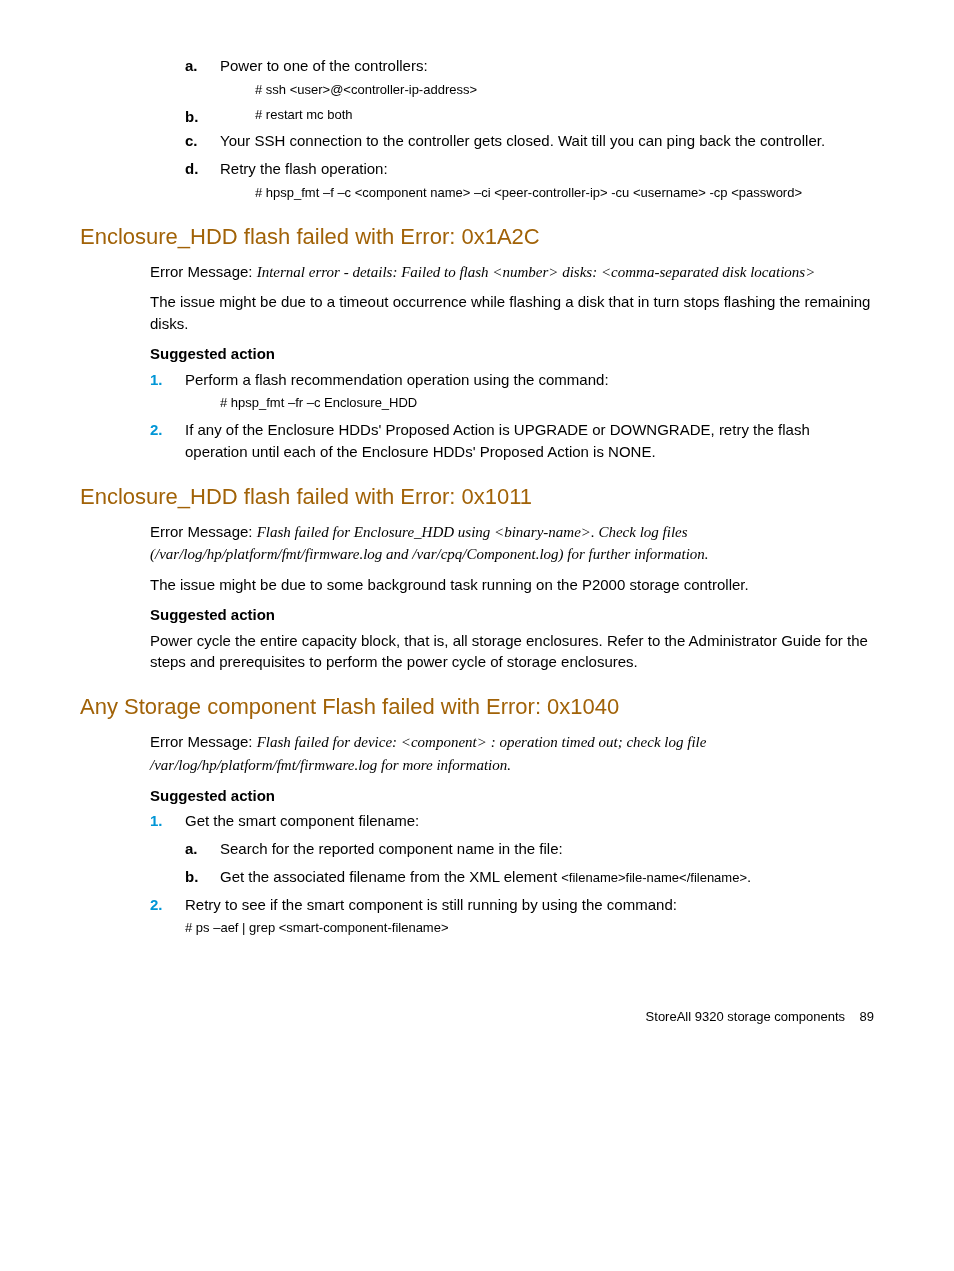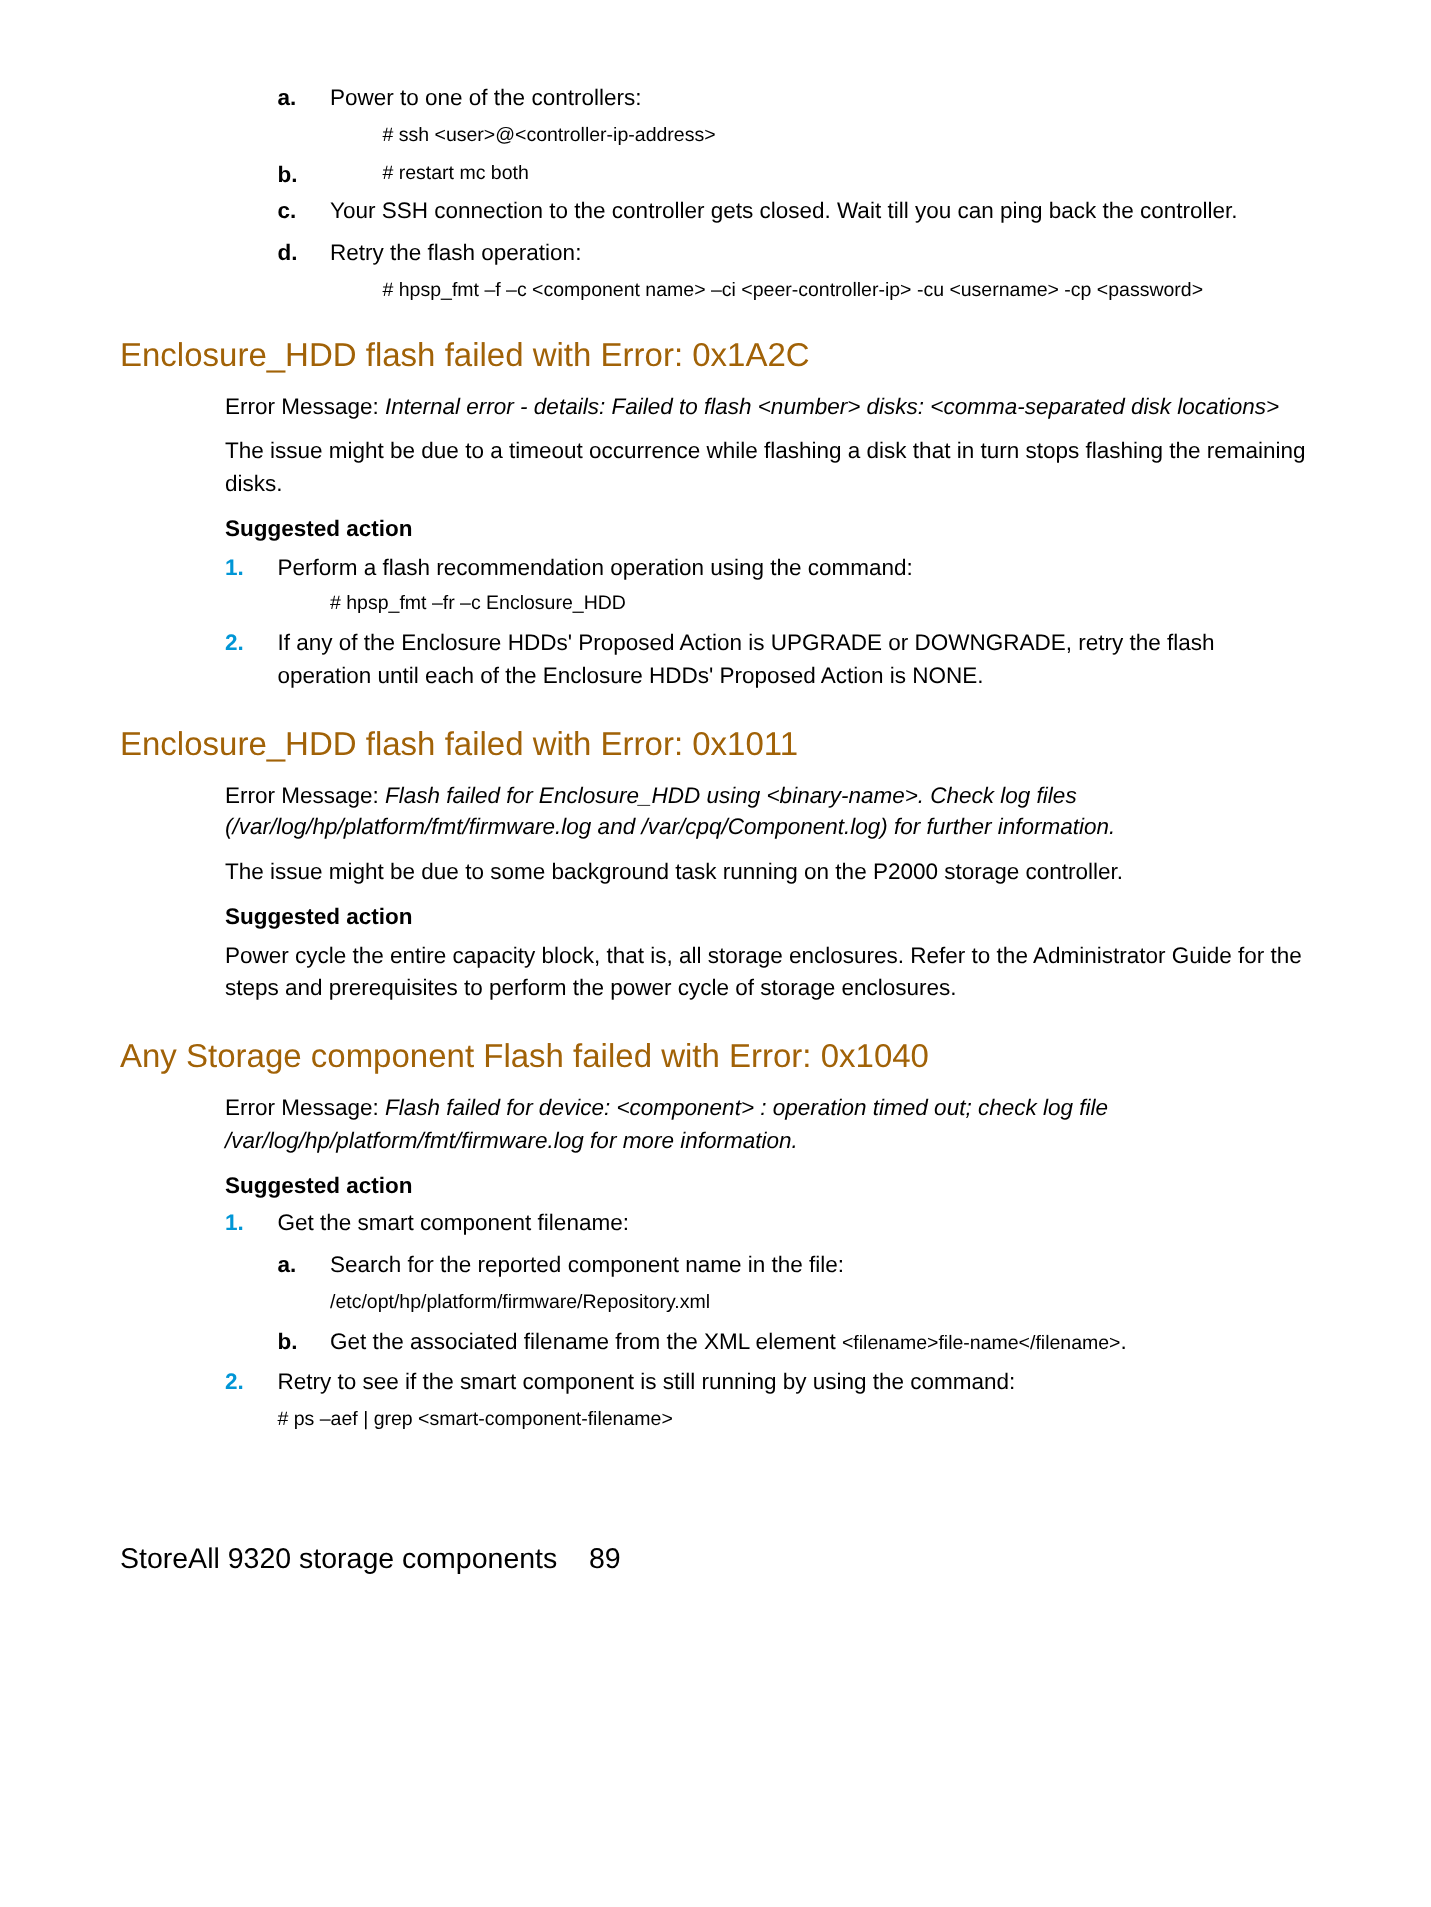--- a/index.html
+++ b/index.html
@@ -78,24 +78,24 @@
       left: 0;
       top: 0;
       font-weight: bold;
       color: #000;
     }
     p { margin: 4px 0 8px 0; }
     .suggested {
       font-weight: bold;
       margin: 8px 0 4px 0;
     }
-    .italic { font-style: italic; }
+    .italic { font-style: italic; font-family: Liberation Serif, serif; }
     .footer {
-      text-align: left;
-      font-size: 19px;
+      text-align: right;
+      font-size: 13px;
       margin-top: 70px;
     }
   </style>
 </head>
 <body>
 
 <ol class="ol-alpha">
   <li>
     <span class="marker">a.</span>
     <span>Power to one of the controllers:</span>
@@ -154,21 +154,20 @@
   <p class="suggested">Suggested action</p>
 </div>
 <ol class="ol-num">
   <li>
     <span class="marker">1.</span>
     <span>Get the smart component filename:</span>
     <ol class="nested-alpha">
       <li>
         <span class="marker">a.</span>
         <span>Search for the reported component name in the file:</span>
-        <div class="code-block mono" style="margin-left:0;">/etc/opt/hp/platform/firmware/Repository.xml</div>
       </li>
       <li>
         <span class="marker">b.</span>
         <span>Get the associated filename from the XML element </span><span class="mono">&lt;filename&gt;file-name&lt;/filename&gt;</span><span>.</span>
       </li>
     </ol>
   </li>
   <li>
     <span class="marker">2.</span>
     <span>Retry to see if the smart component is still running by using the command:</span>

